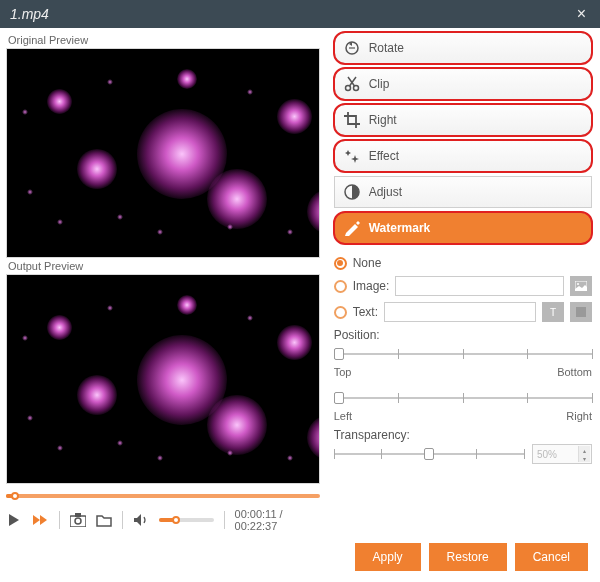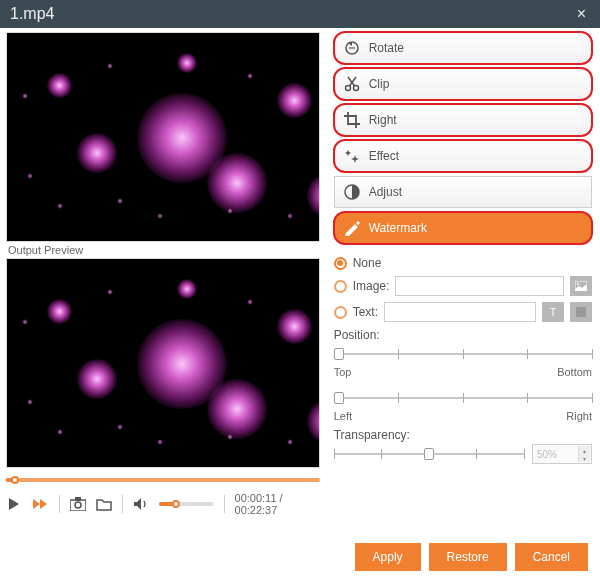--- a/index.html
+++ b/index.html
@@ -1,18 +1,18 @@
 <!DOCTYPE html>
 <html><head>
 <meta charset="utf-8">
 <style>
   * { box-sizing: border-box; margin: 0; padding: 0; }
   body { font-family: Arial, sans-serif; font-size: 12px; color: #555; background: #fff; width: 600px; height: 582px; overflow: hidden; }
   .titlebar { background: #3c4a54; color: #eee; height: 28px; display: flex; align-items: center; justify-content: space-between; padding: 0 10px; }
-  .titlebar .title { font-size: 16px; }
+  .titlebar .title { font-size: 14px; font-style: italic; }
   .titlebar .close { font-size: 16px; cursor: pointer; padding: 0 4px; }
   .main { display: flex; height: 504px; }
   .left { width: 376px; padding: 4px 6px 0 6px; display: flex; flex-direction: column; }
   .right { flex: 1; padding: 4px 8px 0 8px; display: flex; flex-direction: column; }
   .preview-label { font-size: 11px; color: #666; margin: 2px 0 2px 2px; }
   .preview { width: 100%; background: #000; border: 1px solid #d8d8d8; position: relative; overflow: hidden; }
   .preview.original { height: 210px; }
   .preview.output { height: 210px; }
   .glow { position: absolute; border-radius: 50%; background: radial-gradient(circle, rgba(255,200,255,0.98) 0%, rgba(230,100,220,0.9) 25%, rgba(190,40,180,0.5) 55%, rgba(0,0,0,0) 75%); }
   .speck { position: absolute; width: 6px; height: 6px; background: radial-gradient(circle, rgba(230,120,230,0.9) 0%, rgba(0,0,0,0) 70%); border-radius: 50%; }
@@ -26,21 +26,21 @@
   .play-triangle { width: 0; height: 0; border-left: 10px solid #555; border-top: 6px solid transparent; border-bottom: 6px solid transparent; }
   .ff-arrows { display: flex; gap: -2px; }
   .ff1, .ff2 { width: 0; height: 0; border-left: 7px solid #f08030; border-top: 5px solid transparent; border-bottom: 5px solid transparent; }
   .vol-track { width: 60px; height: 4px; background: #ddd; position: relative; border-radius: 2px; }
   .vol-fill { position: absolute; left: 0; top: 0; height: 100%; width: 30%; background: #f08030; border-radius: 2px; }
   .vol-thumb { position: absolute; left: 30%; top: 50%; width: 8px; height: 8px; background: #fff; border: 2px solid #f08030; border-radius: 50%; transform: translate(-50%, -50%); }
   .time-display { font-size: 11px; color: #666; }
   .tool-btn { display: flex; align-items: center; height: 32px; border: 1px solid #cfcfcf; background: linear-gradient(#fdfdfd,#f2f2f2); margin-bottom: 4px; padding: 0 8px; gap: 8px; cursor: pointer; }
   .tool-btn.highlight { outline: 2px solid #e02020; outline-offset: -1px; border-radius: 11px; }
   .tool-btn.active { background: #f08030; color: #fff; border-color: #f08030; }
-  .tool-btn.active.highlight { outline: 2px solid #e02020; }
+  .tool-btn.active.highlight { outline: 2px solid #e02020; font-weight: bold; }
   .tool-btn .lbl { font-size: 12px; }
   .tool-icon { width: 18px; height: 18px; display: inline-flex; align-items: center; justify-content: center; }
   .panel { margin-top: 8px; font-size: 12px; color: #555; }
   .opt-row { display: flex; align-items: center; margin-bottom: 6px; gap: 6px; }
   .radio { width: 13px; height: 13px; border-radius: 50%; border: 2px solid #f08030; display: inline-flex; align-items: center; justify-content: center; cursor: pointer; }
   .radio.checked::after { content: ""; width: 6px; height: 6px; border-radius: 50%; background: #f08030; }
   .radio.unchecked { border-color: #f0a060; }
   .txt-input { flex: 1; height: 20px; border: 1px solid #ccc; background: #fff; padding: 0 4px; font-size: 11px; }
   .square-btn { width: 22px; height: 20px; background: #b8b8b8; display: inline-flex; align-items: center; justify-content: center; color: #fff; font-size: 10px; cursor: pointer; }
   .field-label { font-size: 12px; color: #555; margin: 6px 0 2px 0; }
@@ -61,20 +61,21 @@
 </head>
 <body>
 
 <div class="titlebar">
   <span class="title">1.mp4</span>
   <span class="close">×</span>
 </div>
 
 <div class="main">
   <div class="left">
+    <div class="preview-label">Original Preview</div>
     <div class="preview original">
       <div class="glow" style="left:130px;top:60px;width:90px;height:90px;"></div>
       <div class="glow" style="left:200px;top:120px;width:60px;height:60px;"></div>
       <div class="glow" style="left:70px;top:100px;width:40px;height:40px;"></div>
       <div class="glow" style="left:270px;top:50px;width:35px;height:35px;"></div>
       <div class="glow" style="left:300px;top:140px;width:45px;height:45px;"></div>
       <div class="glow" style="left:40px;top:40px;width:25px;height:25px;"></div>
       <div class="glow" style="left:170px;top:20px;width:20px;height:20px;"></div>
       <div class="speck" style="left:20px;top:140px;"></div>
       <div class="speck" style="left:50px;top:170px;"></div>

